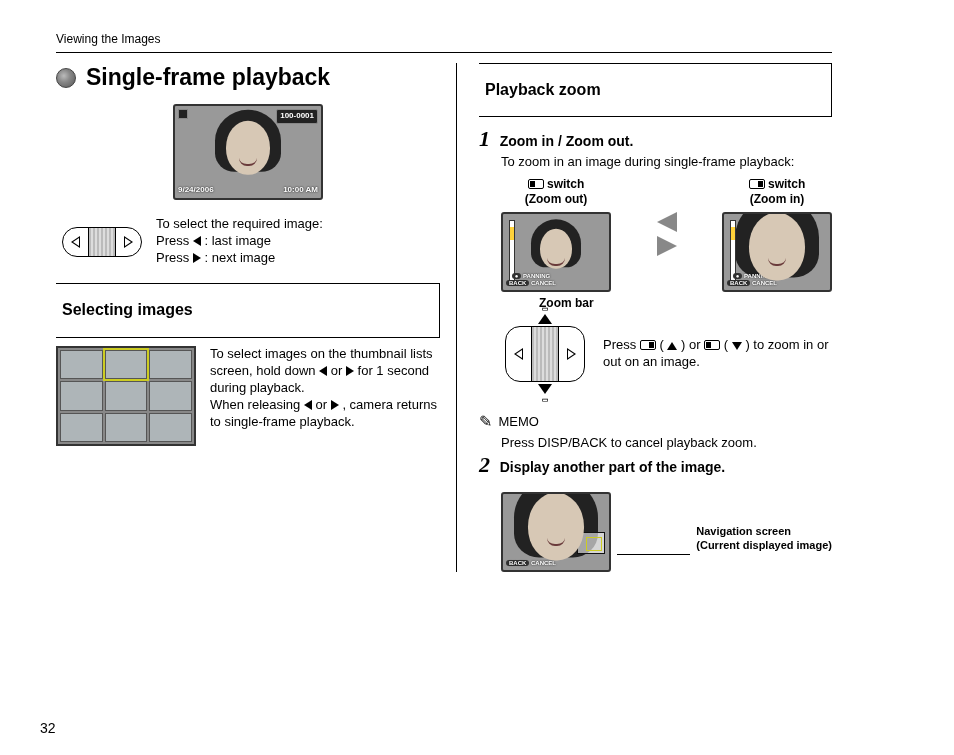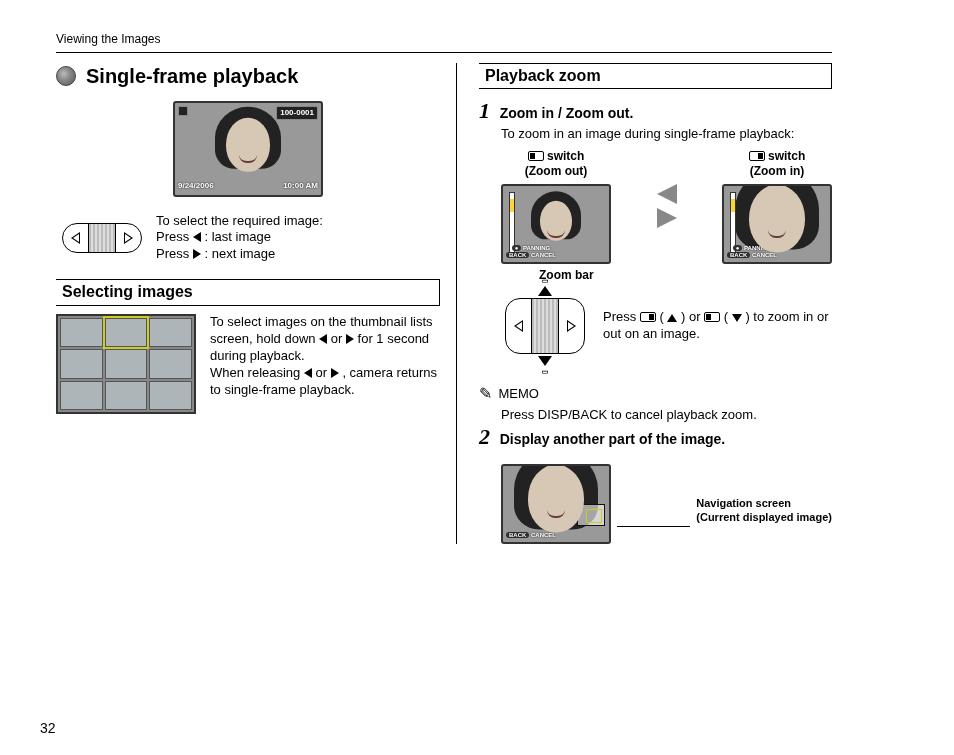--- a/index.html
+++ b/index.html
@@ -31,26 +31,26 @@
   .col-right { flex: 1; border-left: 1px solid #000; padding-left: 22px; }
 
   .h-row { display: flex; align-items: center; margin-bottom: 10px; }
   .bullet-disc {
     width: 20px; height: 20px; border-radius: 50%;
     background: radial-gradient(circle at 38% 38%, #bbb 0%, #888 40%, #555 100%);
     border: 1px solid #444;
     margin-right: 10px;
     flex: 0 0 auto;
   }
-  .h1 { font-size: 20px; font-weight: bold; }
+  .h1 { font-size: 23px; font-weight: bold; }
 
   .section-bar {
     border: 1px solid #000;
     border-left: none;
-    padding: 2px 6px;
+    padding: 16px 6px;
     font-size: 16px;
     font-weight: bold;
     margin-bottom: 8px;
   }
 
   
   .lcd {
     width: 150px; height: 96px;
     background: #999;
     border: 2px solid #333;

